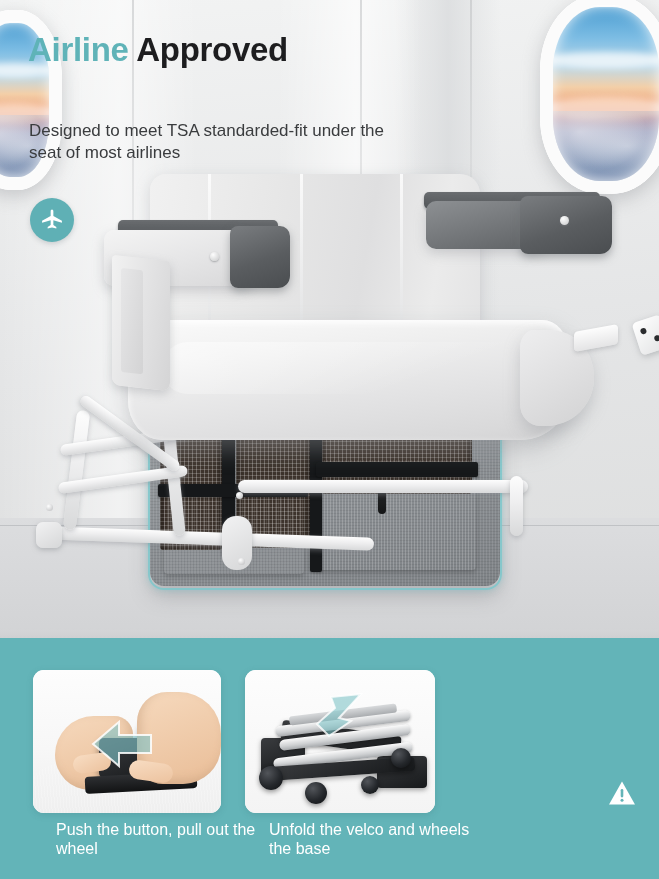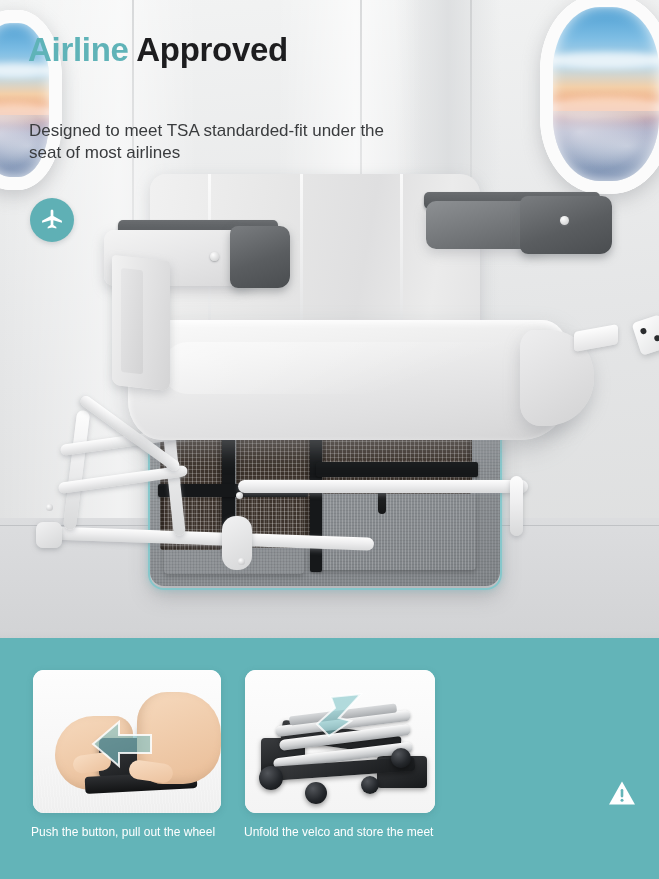--- a/index.html
+++ b/index.html
@@ -175,21 +175,21 @@
   
   .panel { position:absolute; left:0; top:638px; width:659px; height:241px; background:#63b4b8; }
   .panel-top-strip { position:absolute; left:0; top:630px; width:659px; height:8px;
     background:linear-gradient(180deg,#d4d5d7,#cfd0d2); }
 
   .thumb { position:absolute; top:670px; width:188px; height:143px; border-radius:11px;
     background:#fff; overflow:hidden; box-shadow:0 2px 6px rgba(60,120,125,.25); }
   #thumb-1 { left:33px; }
   #thumb-2 { left:245px; width:190px; }
 
-  .caption { position:absolute; top:820px; width:200px; font-size:12px; line-height:25px; color:#ffffff; }
+  .caption { position:absolute; top:820px; width:200px; font-size:16px; line-height:19px; color:#ffffff;margin-left:25px; }
   #caption-1 { left:31px; }
   #caption-2 { left:244px; width:205px; }
 
   .right-text { position:absolute; left:435px; top:670px; width:205px;
     text-align:right; font-size:17px; line-height:22.5px; font-weight:bold; color:#ffffff; }
   .warn { position:absolute; left:608px; top:780px; width:28px; height:26px; }
   .warn svg { display:block; width:28px; height:26px; }
 
   
   .t1-bg { position:absolute; inset:0; background:linear-gradient(180deg,#fdfdfd 0%,#f7f7f7 55%,#efefef 100%); }
@@ -369,21 +369,21 @@
     <div class="t2-wheel" style="left:14px;  top:96px; width:24px; height:24px;"></div>
     <div class="t2-wheel" style="left:60px;  top:112px; width:22px; height:22px;"></div>
     <div class="t2-wheel" style="left:146px; top:78px; width:20px; height:20px;"></div>
     <div class="t2-wheel" style="left:116px; top:106px; width:18px; height:18px;"></div>
     <svg class="t2-arrow" viewBox="0 0 58 54">
       <path d="M52 6 L30 30 L42 33 L20 48 L8 36 L26 20 L22 9 Z" fill="rgba(128,196,200,.6)" stroke="rgba(255,255,255,.8)" stroke-width="2"></path>
     </svg>
   </div>
 
   <div class="caption" id="caption-1">Push the button, pull out the wheel</div>
-  <div class="caption" id="caption-2">Unfold the velco and store the meet</div>
+  <div class="caption" id="caption-2">Unfold the velco and wheels the base</div>
 
 
   <div class="warn">
     <svg viewBox="0 0 28 26">
       <path d="M14 1.5 L27 24.5 L1 24.5 Z" fill="#ffffff"></path>
       <rect x="12.7" y="9" width="2.6" height="8.4" rx="1.3" fill="#63b4b8"></rect>
       <circle cx="14" cy="20.3" r="1.5" fill="#63b4b8"></circle>
     </svg>
   </div>
 

